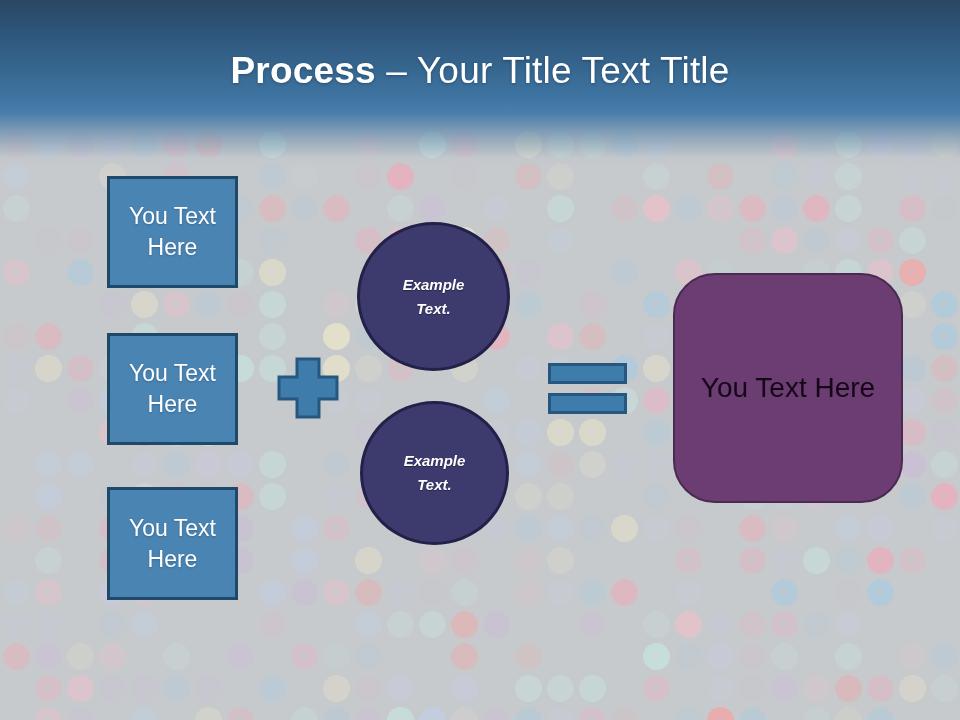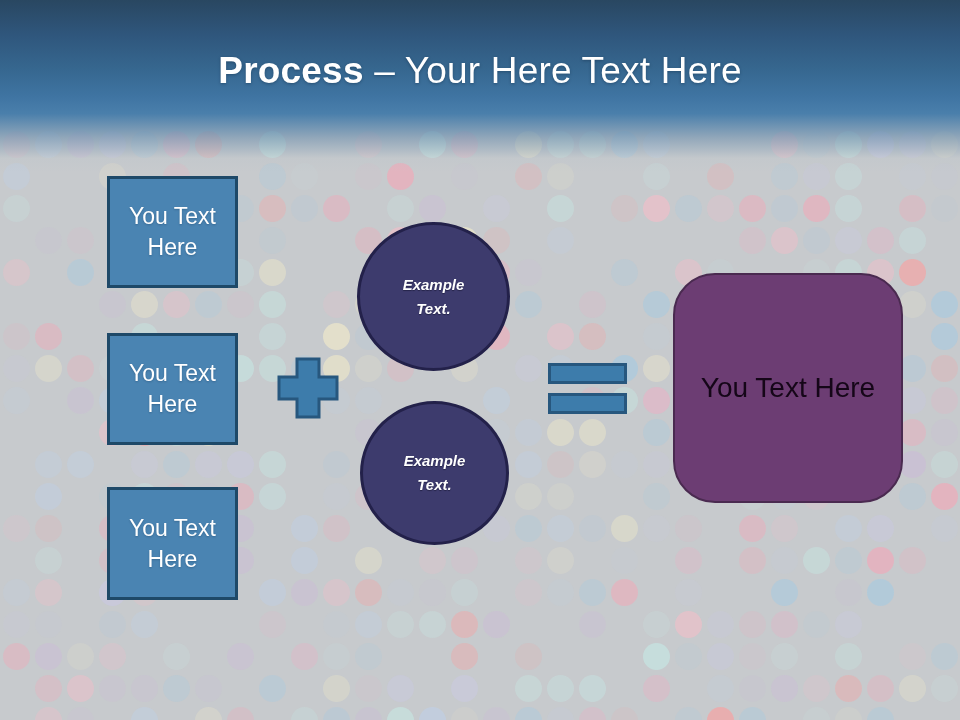--- a/index.html
+++ b/index.html
@@ -432,21 +432,21 @@
       <div class="dot" style="left: 674.5px; top: 706.5px; background: rgb(170, 202, 222); opacity: 0.25;"></div>
       <div class="dot" style="left: 706.5px; top: 706.5px; background: rgb(245, 163, 163); opacity: 0.72;"></div>
       <div class="dot" style="left: 738.5px; top: 706.5px; background: rgb(170, 202, 222); opacity: 0.42;"></div>
       <div class="dot" style="left: 802.5px; top: 706.5px; background: rgb(198, 231, 227); opacity: 0.14;"></div>
       <div class="dot" style="left: 834.5px; top: 706.5px; background: rgb(243, 236, 201); opacity: 0.12;"></div>
       <div class="dot" style="left: 866.5px; top: 706.5px; background: rgb(170, 202, 222); opacity: 0.42;"></div>
     </div>
 
   <div class="header"></div>
 
-  <h1 class="title"><span class="t-bold">Process</span><span> – Your Here Text Here</span></h1>
+  <h1 class="title"><span class="t-bold">Process</span><span> – Your Title Text Title</span></h1>
 
   <div class="shape inbox inbox1">
     <span class="lbl">You Text Here</span>
   </div>
   <div class="shape inbox inbox2">
     <span class="lbl">You Text Here</span>
   </div>
   <div class="shape inbox inbox3">
     <span class="lbl">You Text Here</span>
   </div>

